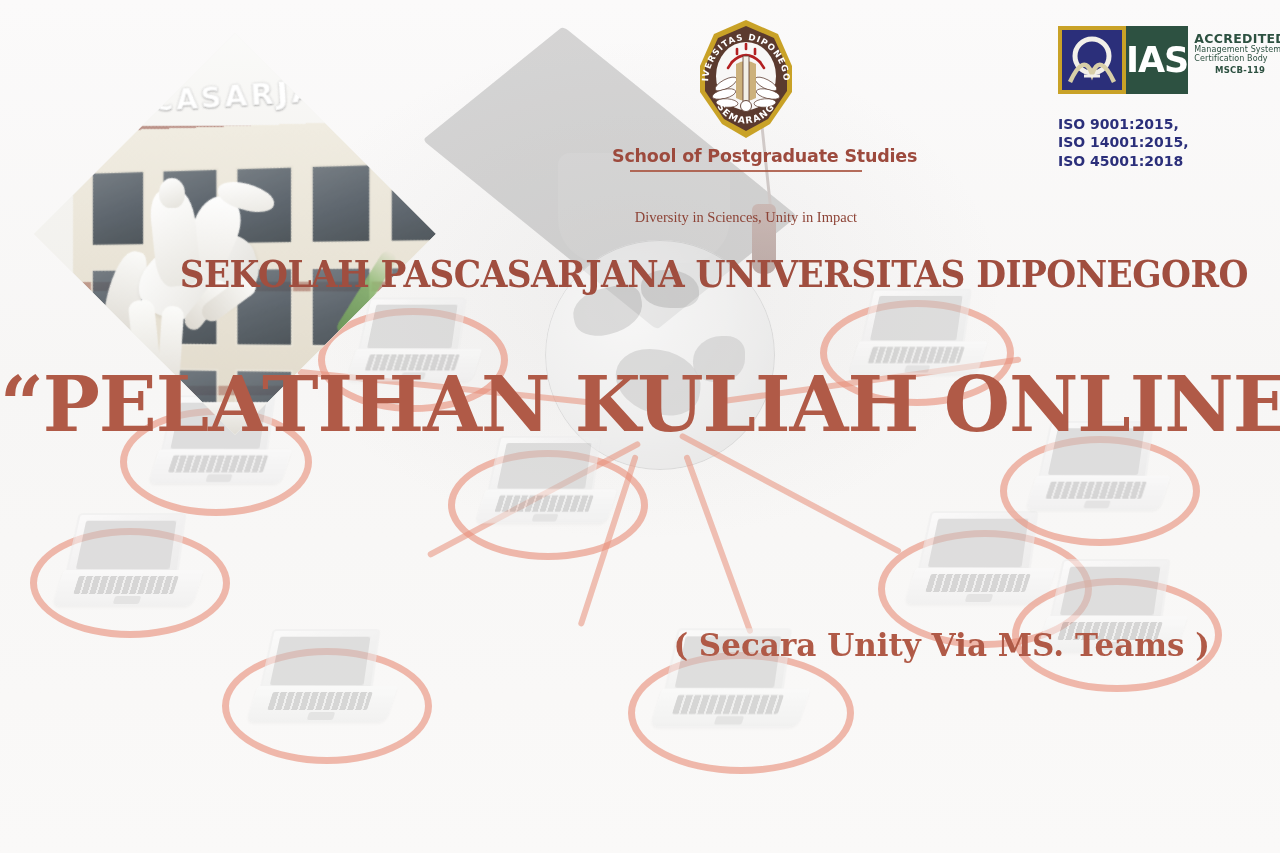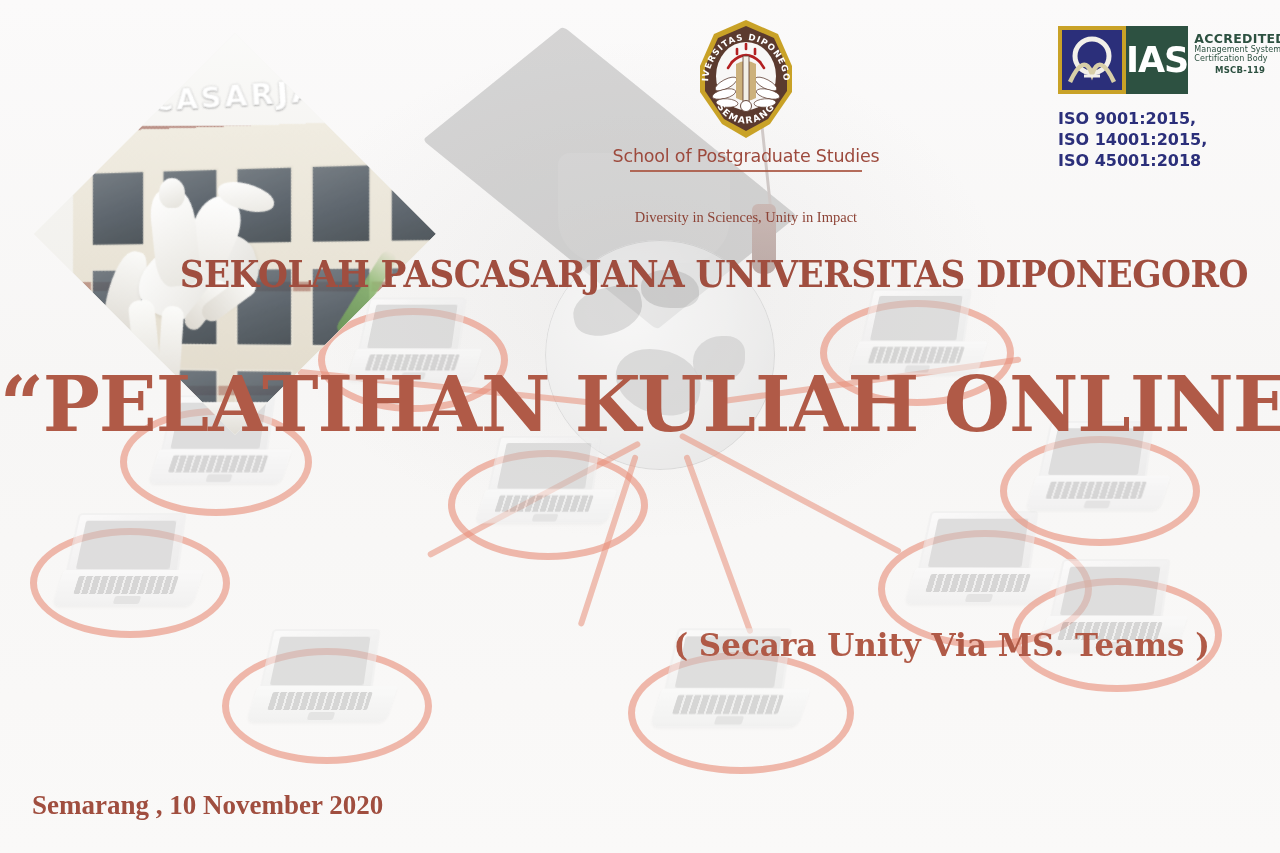--- a/index.html
+++ b/index.html
@@ -405,21 +405,21 @@
     z-index: 5;
   }
   .undip-emblem {
     width: 108px;
     height: 124px;
     margin: 0 auto;
     position: relative;
   }
   .spg-title {
     font-family: "DejaVu Sans", sans-serif;
-    font-weight: normal;
+    font-weight: bold;
     font-size: 17.5px;
     color: #9d4a3d;
     letter-spacing: -0.2px;
     margin-top: 4px;
     white-space: nowrap;
   }
   .spg-rule {
     width: 232px;
     height: 2px;
     background: #a8533f;
@@ -485,25 +485,25 @@
     letter-spacing: 0.1px;
   }
   .ias-mscb {
     font-size: 8.5px;
     font-weight: bold;
     text-align: center;
     margin-top: 2px;
     letter-spacing: 0.2px;
   }
   .iso-lines {
-    margin-top: 14px;
+    margin-top: 21px;
     color: #2b2f7a;
     font-family: "DejaVu Sans", sans-serif;
     font-weight: bold;
-    font-size: 16px;
+    font-size: 14px;
     line-height: 1.32;
   }
 
   
   .headline {
     position: absolute;
     left: 0;
     top: 252px;
     width: 1248px;
     text-align: right;
@@ -803,15 +803,14 @@
     <div class="iso-lines">
       <div>ISO 9001:2015,</div>
       <div>ISO 14001:2015,</div>
       <div>ISO 45001:2018</div>
     </div>
   </div>
 
   <div class="headline">SEKOLAH PASCASARJANA UNIVERSITAS DIPONEGORO</div>
   <div class="main-title">“PELATIHAN KULIAH ONLINE ”</div>
   <div class="via-line">( Secara Unity Via MS. Teams )</div>
-  <div class="place-date">Semarang , 10 November 2020</div>
 
 </div>
 
 </body></html>

